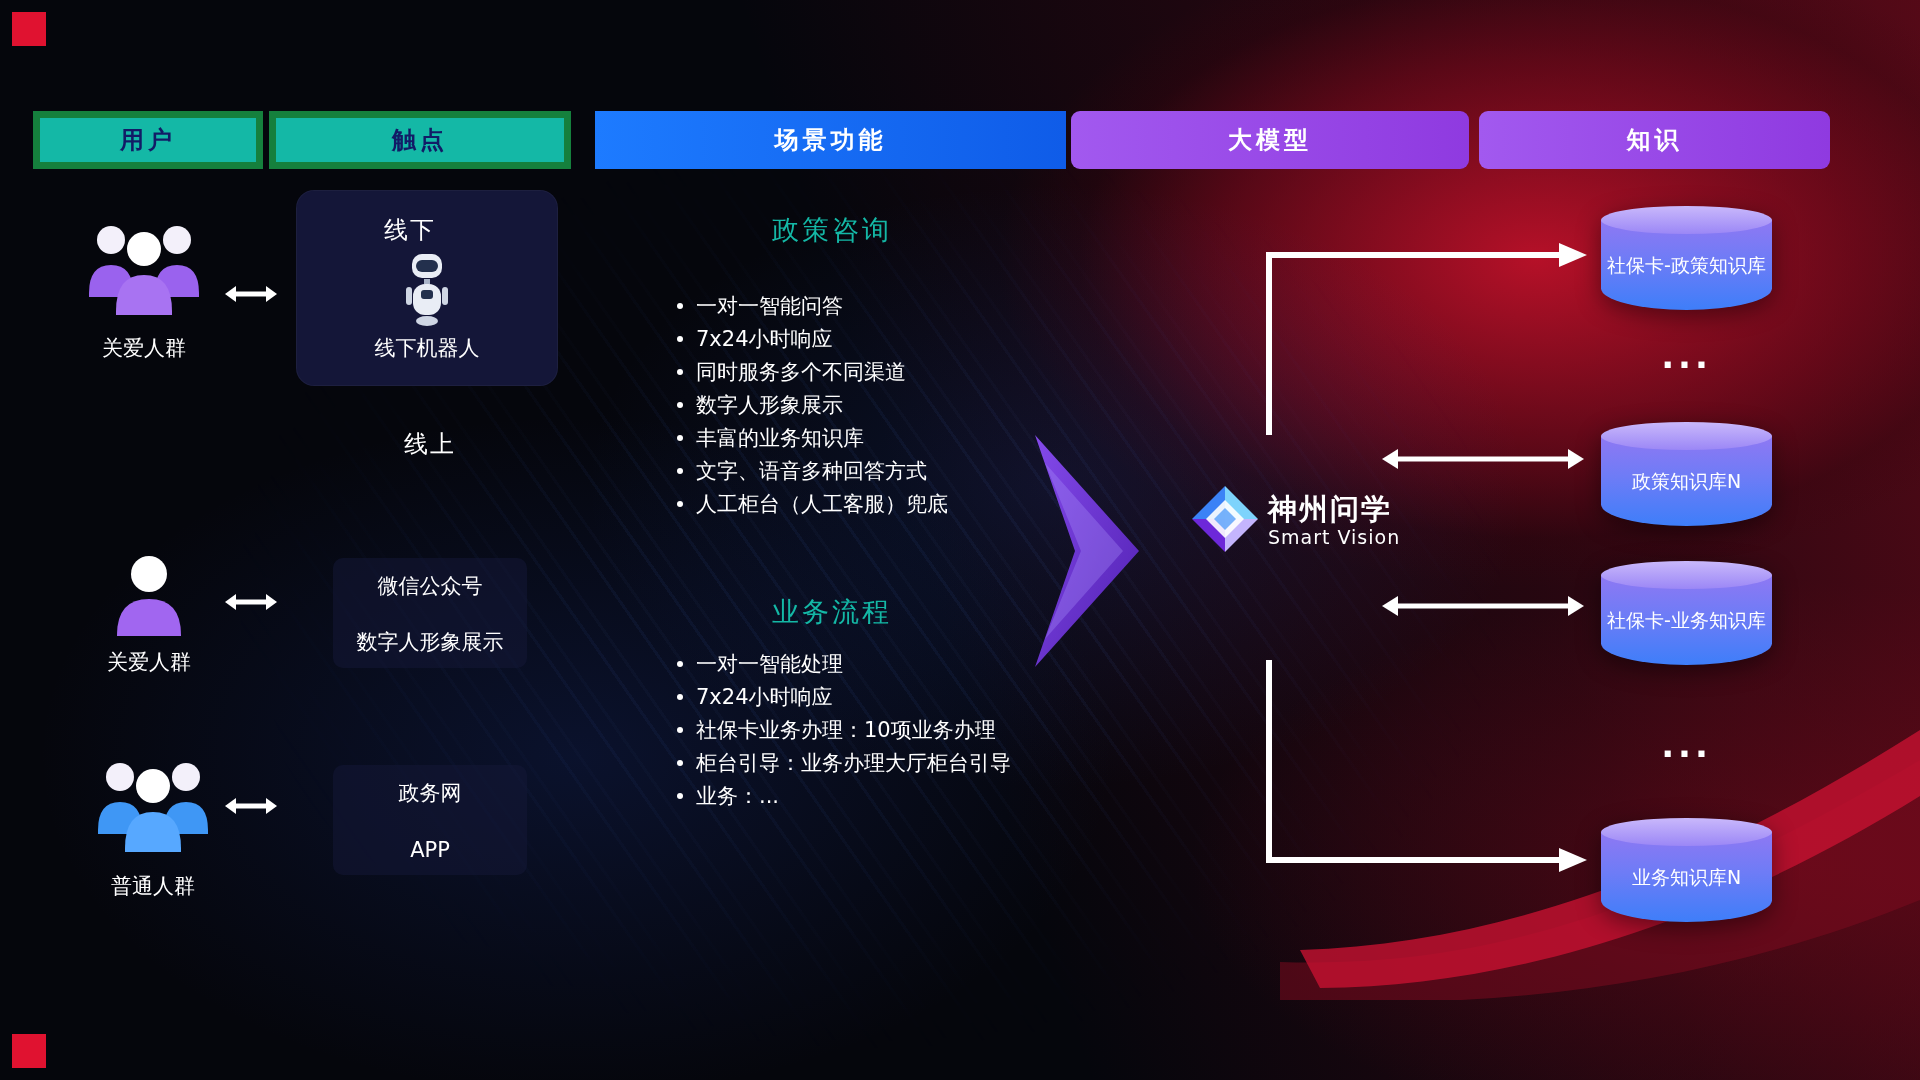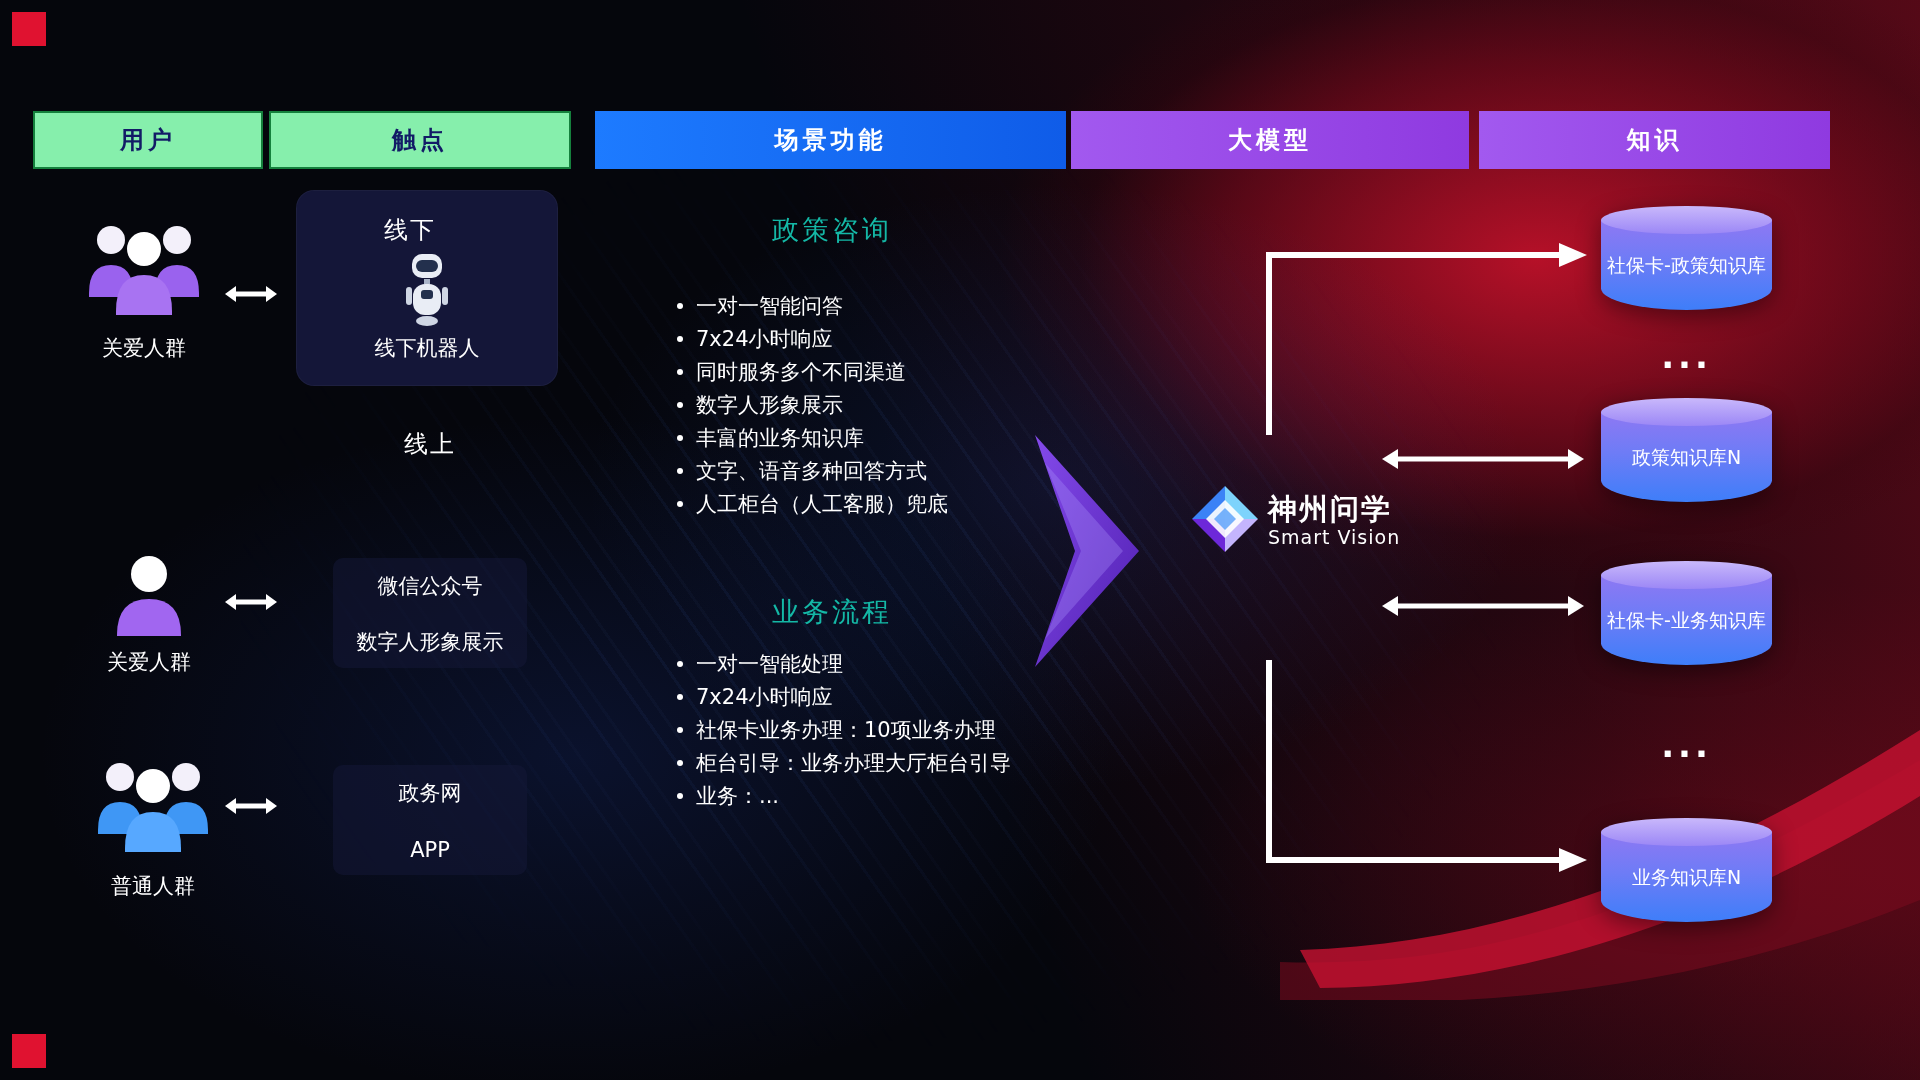--- a/index.html
+++ b/index.html
@@ -21,23 +21,23 @@
       transparent 0 14px, rgba(90,140,255,.06) 14px 17px,
       transparent 17px 30px, rgba(120,160,255,.035) 30px 33px, transparent 33px 46px);
     -webkit-mask-image:radial-gradient(55% 55% at 48% 55%, #000 30%, transparent 78%);
     mask-image:radial-gradient(55% 55% at 48% 55%, #000 30%, transparent 78%);}
   .corner-sq{position:absolute;width:34px;height:34px;background:#e01230;}
   .swoosh{position:absolute;left:1280px;top:700px;}
 
   
   .hdr{position:absolute;top:111px;height:58px;display:flex;align-items:center;justify-content:center;
        font-size:24px;font-weight:bold;letter-spacing:4px;}
-  .hdr-white{background:#86efac;color:#121b66;border:2px solid #15803d;box-sizing:border-box;}
+  .hdr-white{background:#14b8a6;color:#121b66;border:7px solid #15803d;box-sizing:border-box;}
   .hdr-blue{background:linear-gradient(90deg,#1d7bff,#0f5ce8);color:#fff;}
-  .hdr-purple{background:linear-gradient(90deg,#a259ef,#8f3ae0);color:#fff;}
+  .hdr-purple{background:linear-gradient(90deg,#a259ef,#8f3ae0);color:#fff;border-radius:9px;}
 
   
   .lbl{position:absolute;color:#fff;text-align:center;}
   .ulabel{font-size:21px;width:180px;}
   .sec-title{position:absolute;font-size:27px;letter-spacing:3px;width:320px;text-align:center;left:672px;color:#14b8a6;}
 
   
   .robot-card{position:absolute;left:296px;top:190px;width:262px;height:196px;background:#141638;
               border-radius:18px;box-shadow:0 0 0 1px rgba(255,255,255,.04) inset;}
   .chan-panel{position:absolute;width:194px;height:110px;left:333px;background:rgba(20,24,54,.55);border-radius:10px;}
@@ -264,21 +264,21 @@
     <polygon points="314,188 342,200 314,212" fill="#fff"></polygon>
   </svg>
 
   <div class="cyl" style="left:1601px;top:206px;">
     <div class="cyl-top"></div>
     <div class="cyl-body"></div>
     <div class="cyl-label">社保卡-政策知识库</div>
   </div>
   <div class="dots" style="left:1601px;top:336px;">...</div>
 
-  <div class="cyl" style="left:1601px;top:398px;">
+  <div class="cyl" style="left:1601px;top:422px;">
     <div class="cyl-top"></div>
     <div class="cyl-body"></div>
     <div class="cyl-label">政策知识库N</div>
   </div>
 
   <div class="cyl" style="left:1601px;top:561px;">
     <div class="cyl-top"></div>
     <div class="cyl-body"></div>
     <div class="cyl-label">社保卡-业务知识库</div>
   </div>

